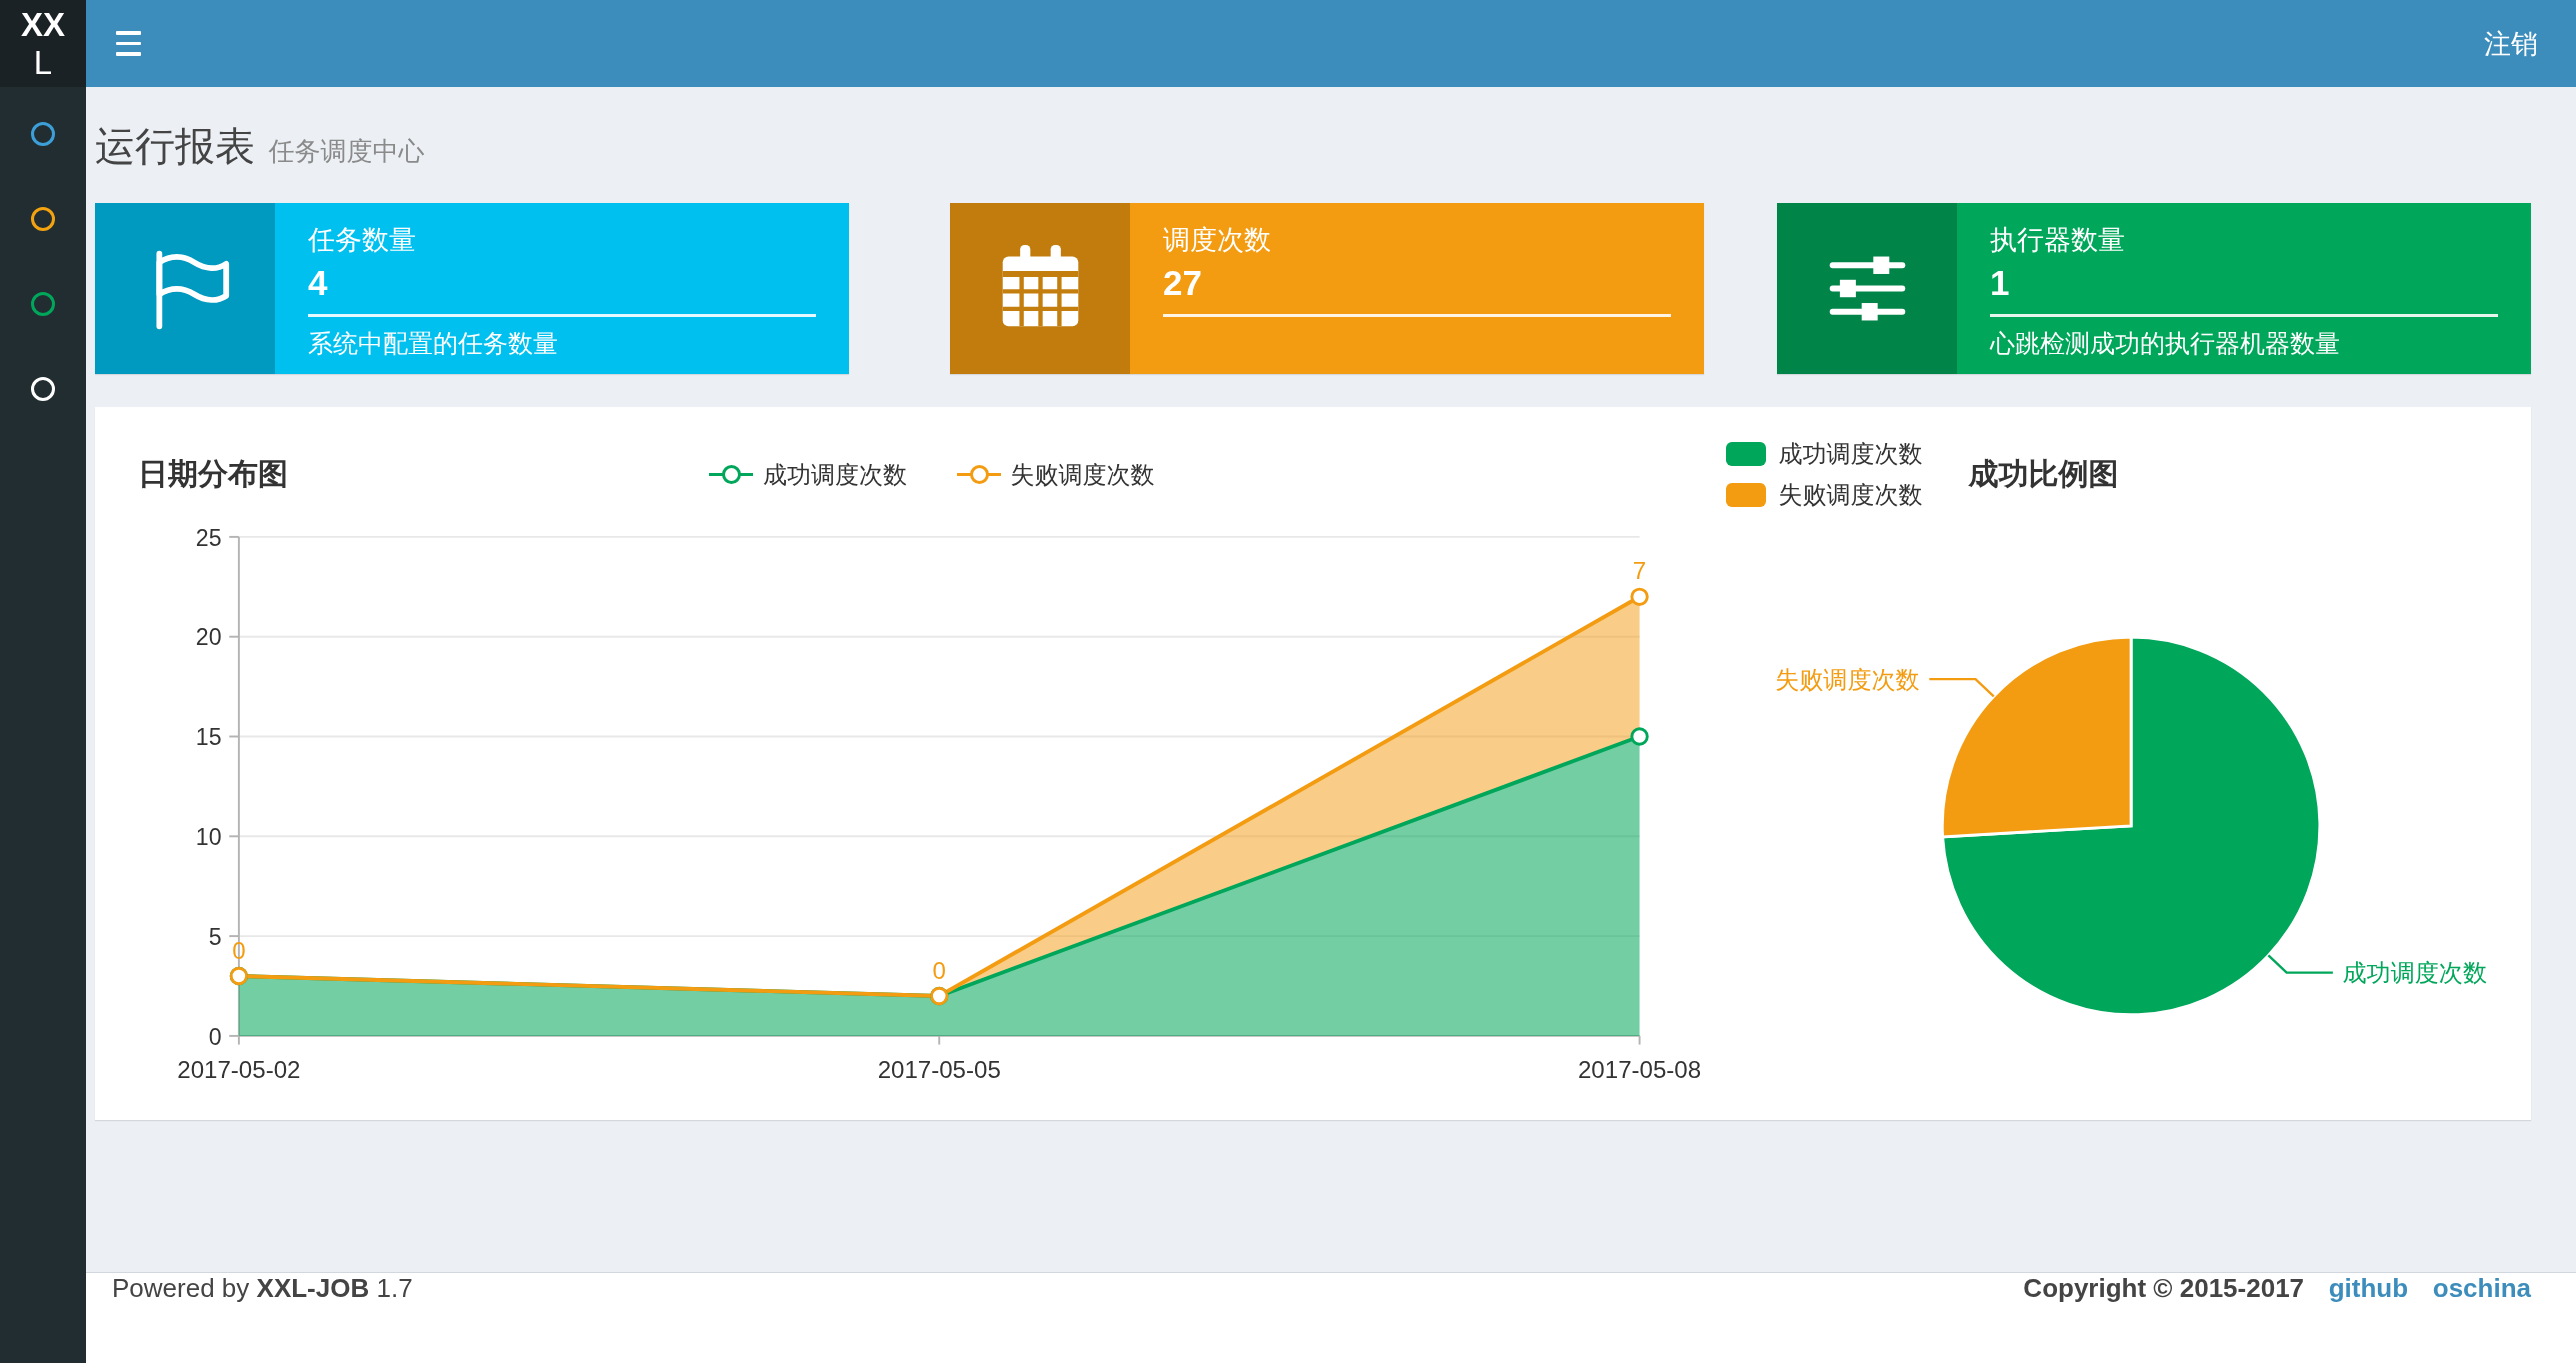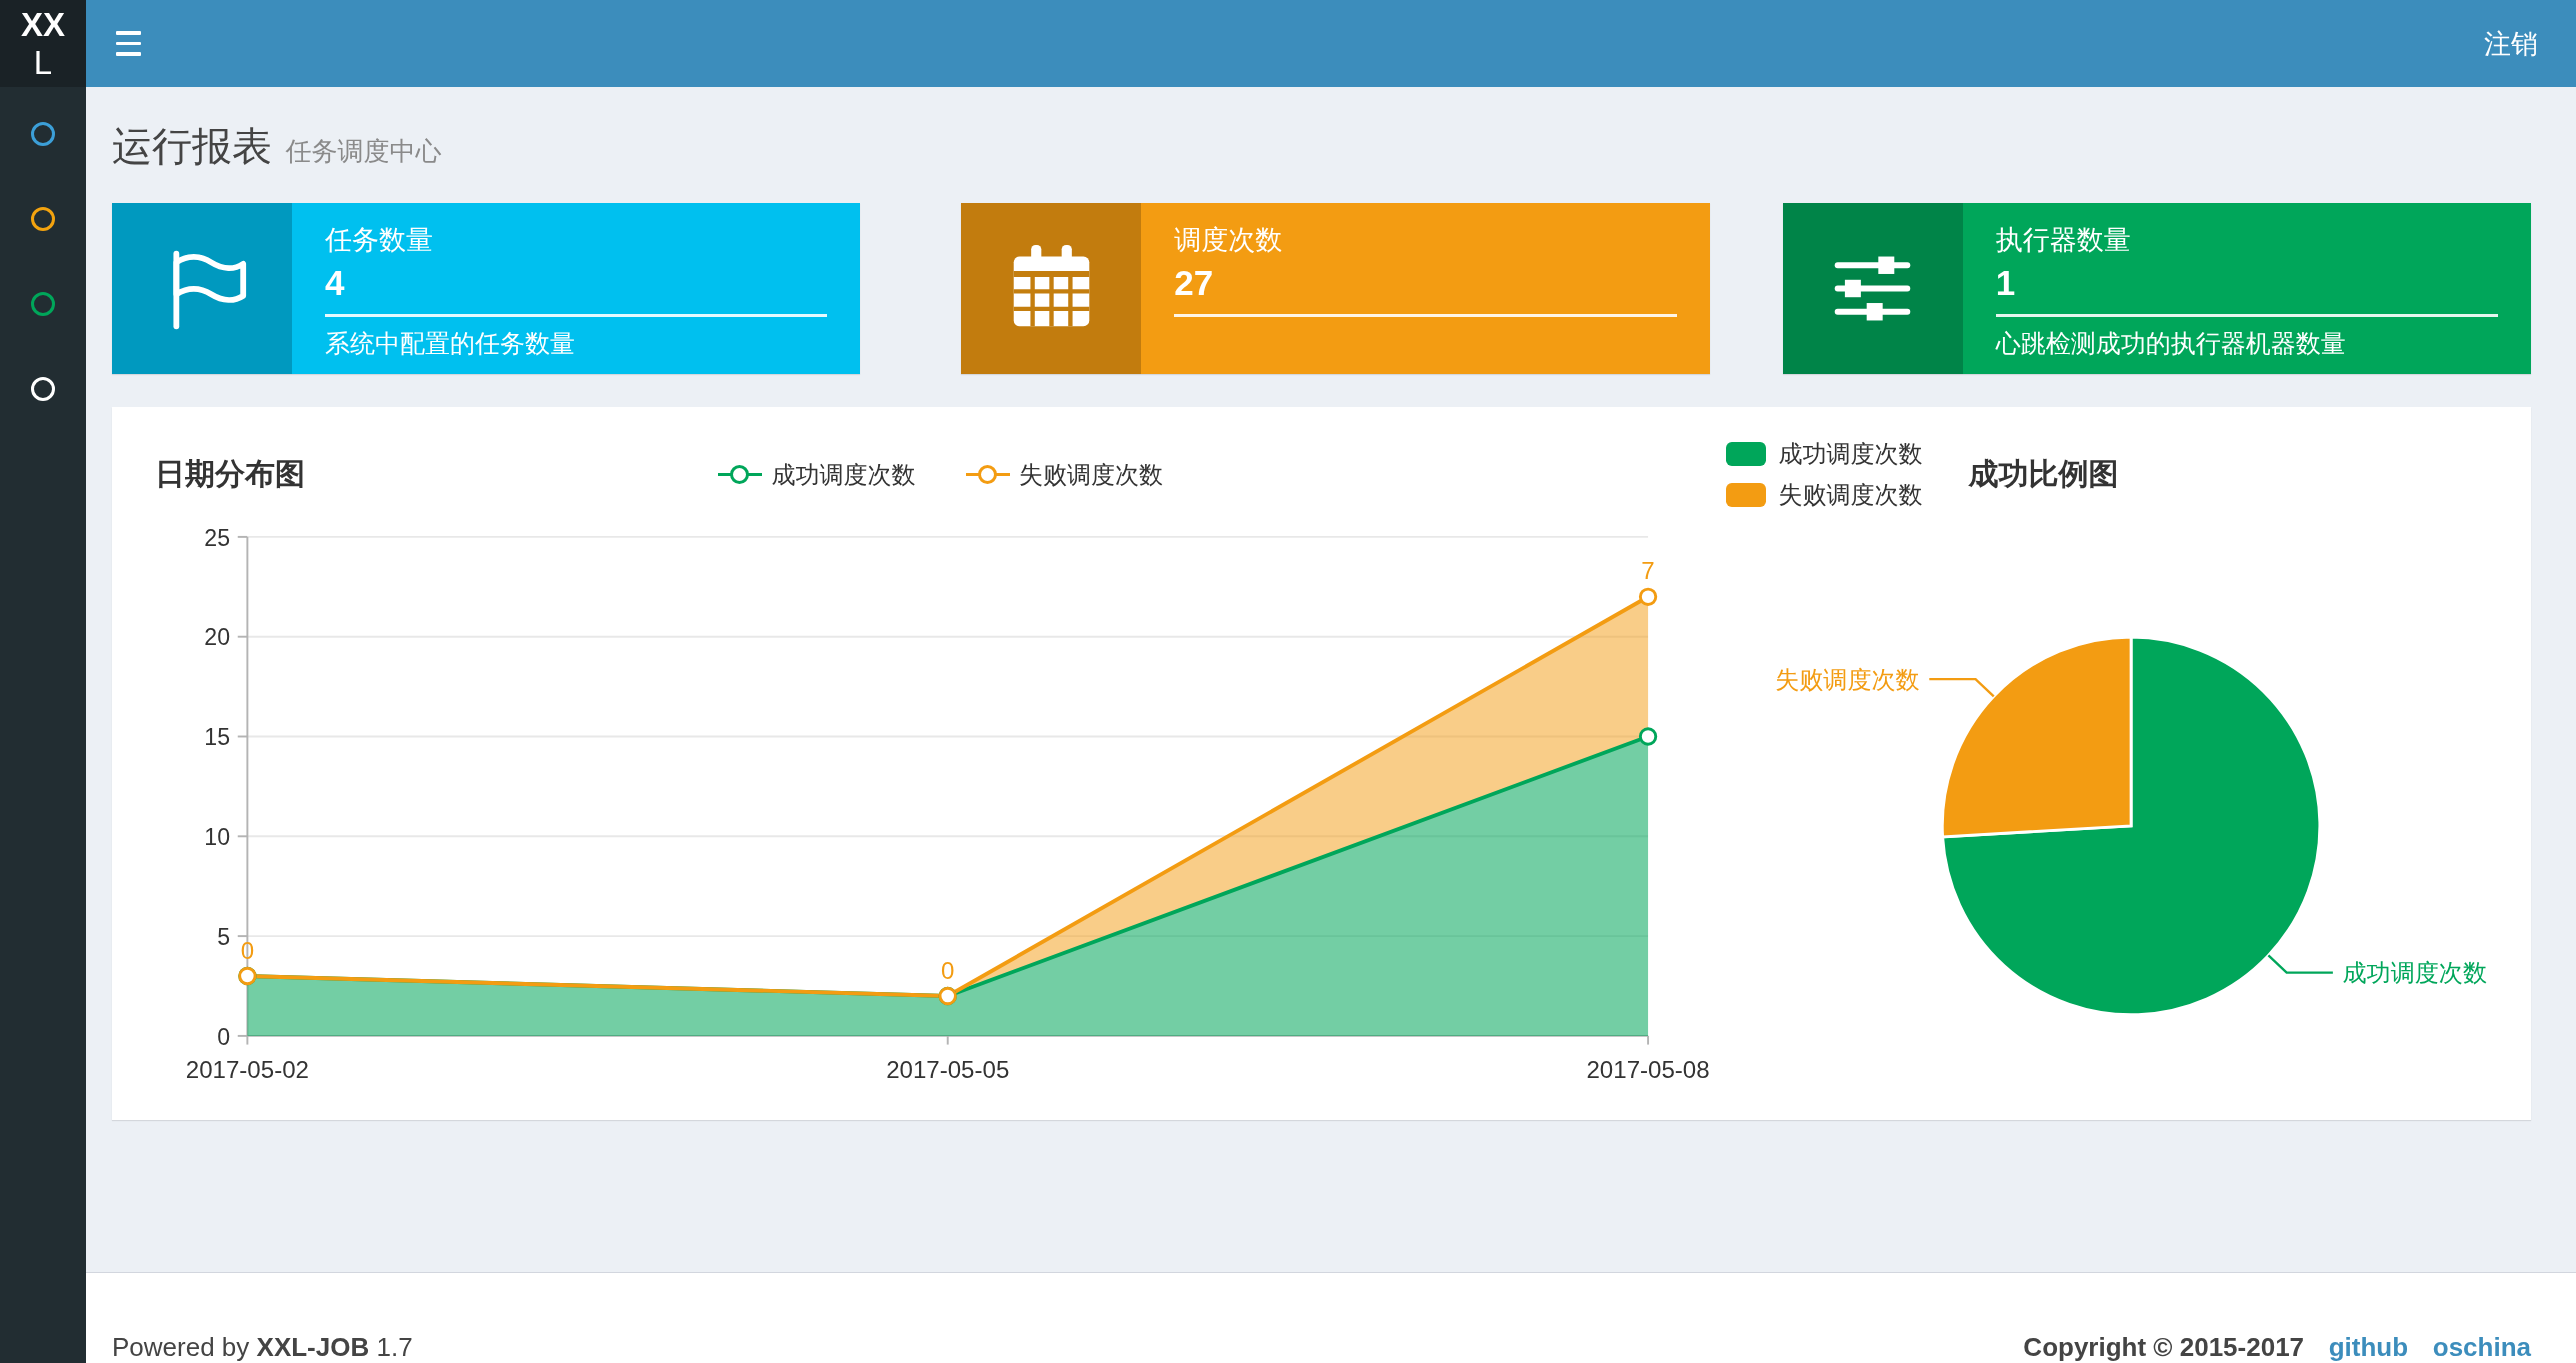--- a/index.html
+++ b/index.html
@@ -23,21 +23,21 @@
   .logout{color:#fff;font-size:27px;text-decoration:none;cursor:pointer;}
 
   
   .main{display:flex;flex:1;min-height:0;}
   .sidebar{width:86px;background:#222d32;flex-shrink:0;display:flex;flex-direction:column;
            align-items:center;padding-top:35px;gap:61px;}
   .side-item{width:86px;height:24px;display:flex;justify-content:center;cursor:pointer;}
   .ring{width:24px;height:24px;border-radius:50%;border:3.9px solid #fff;box-sizing:border-box;}
 
   .right-col{flex:1;display:flex;flex-direction:column;min-width:0;}
-  .content{flex:1;padding:0 45px 0 26px;overflow:hidden;}
+  .content{flex:1;padding:0 45px 0 9px;overflow:hidden;}
 
   .content-header{padding-top:32px;}
   .content-header h1{margin:0;font-size:40px;font-weight:500;color:#444;}
   .content-header h1 small{font-size:26px;color:#8a8a8a;font-weight:400;margin-left:13.5px;}
 
   
   .info-boxes{display:flex;gap:73px;margin-top:29px;}
   .info-box{flex:1;height:171px;display:flex;color:#fff;box-shadow:0 1px 1px rgba(0,0,0,0.1);}
   .info-box.aqua{background:#00c0ef;}
   .info-box.orange{background:#f39c12;margin-left:28px;}
@@ -76,21 +76,21 @@
   .pl-swatch{width:40px;height:24px;border-radius:5.8px;}
   .pl-swatch.success{background:#00a65a;}
   .pl-swatch.fail{background:#f39c12;}
   .pie-title{font-size:30px;font-weight:700;color:#333;margin-left:46px;}
 
   .line-block svg{display:block;width:100%;height:578px;}
   .pie-block svg{display:block;width:762px;height:578px;}
   svg text{font-family:"Liberation Sans","DejaVu Sans",sans-serif;}
 
   
-  footer{height:90px;background:#fff;border-top:1px solid #d2d6de;display:flex;align-items:flex-end;
+  footer{height:90px;background:#fff;border-top:1px solid #d2d6de;display:flex;align-items:flex-start;
          justify-content:space-between;padding:0 45px 0 26px;font-size:26px;color:#444;flex-shrink:0;}
   footer .copy b{color:#444;}
   footer a{color:#3c8dbc;font-weight:700;text-decoration:none;margin-left:17.4px;cursor:pointer;}
 </style>
 </head>
 <body>
 
 <div class="app">
 
   <header class="navbar">

